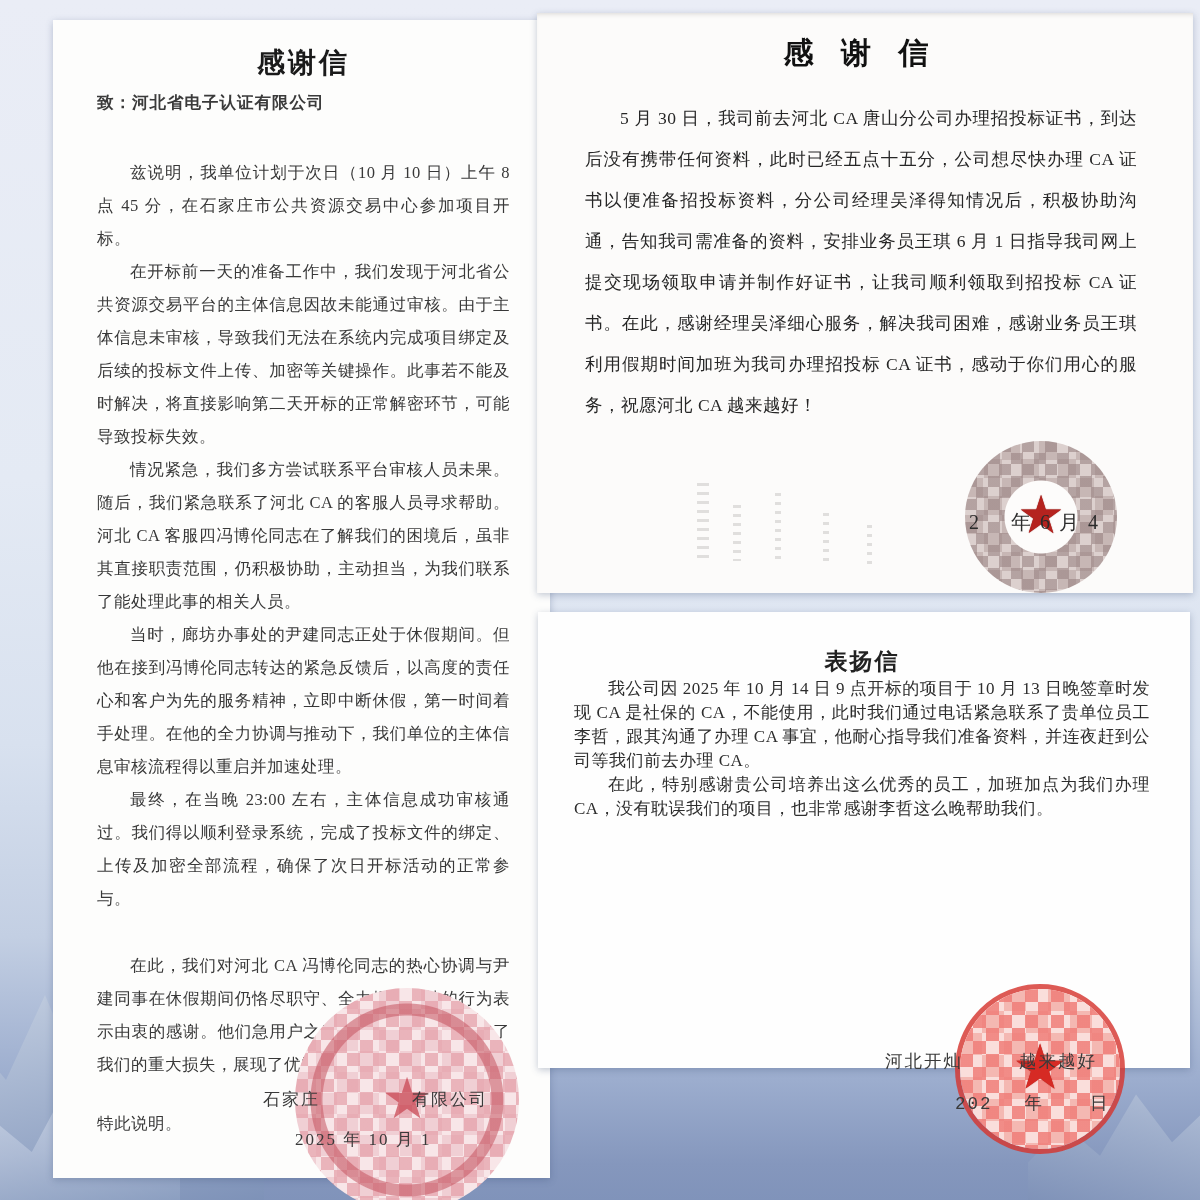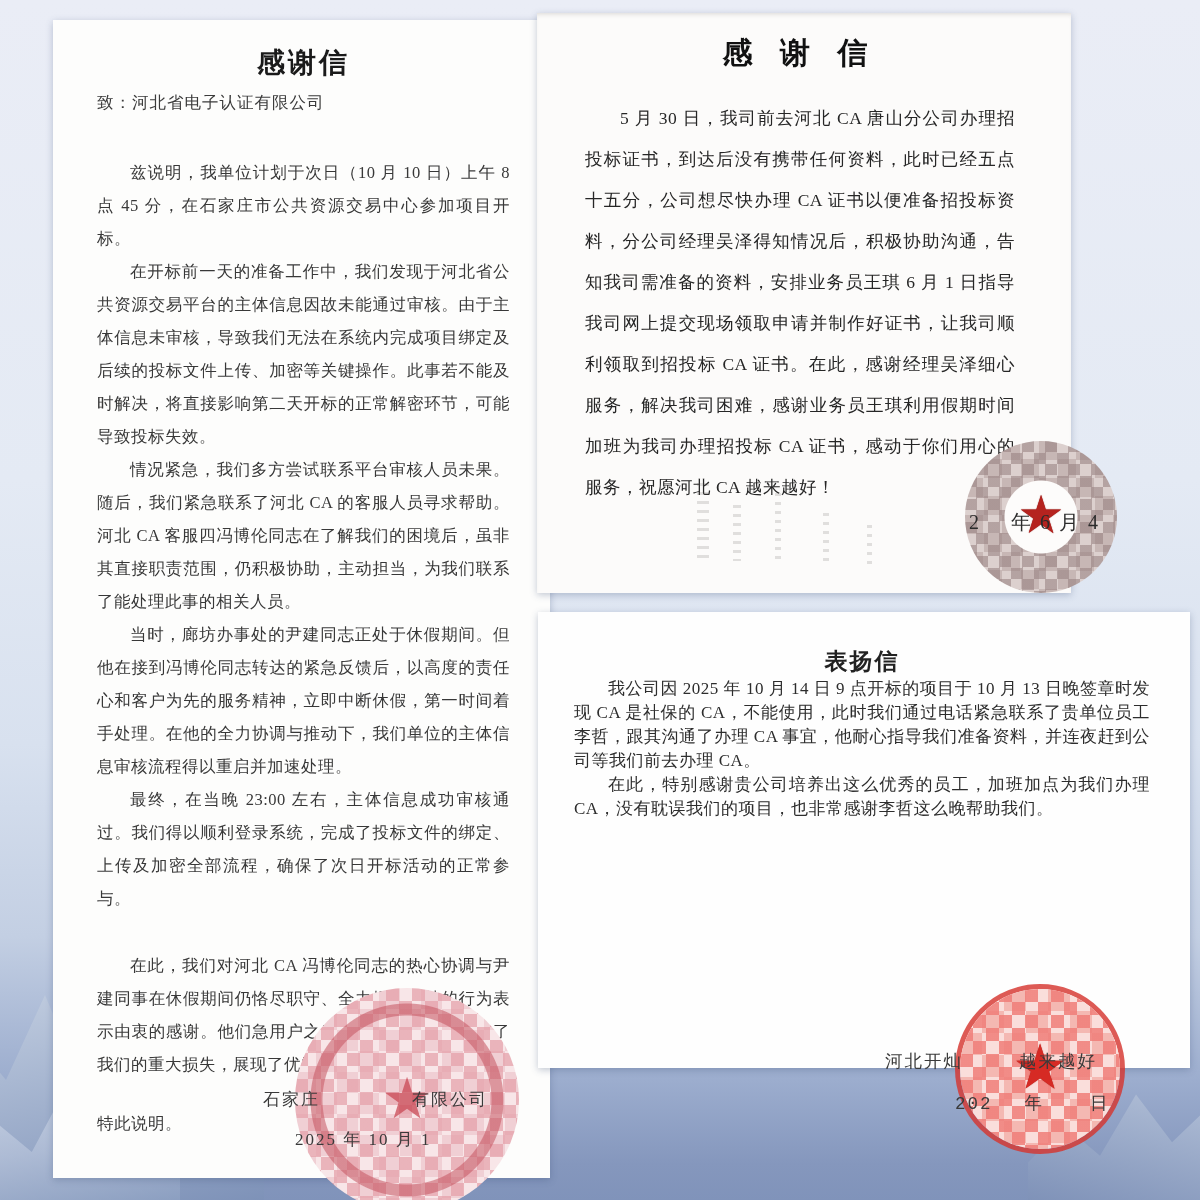--- a/index.html
+++ b/index.html
@@ -13,30 +13,30 @@
     clip-path:polygon(0 100%,0 32%,14% 52%,27% 18%,41% 58%,55% 34%,70% 68%,84% 50%,100% 74%,100% 100%);}
   .mtn-left2{left:-10px;width:190px;height:150px;opacity:.8;
     background:linear-gradient(170deg,#dde4ef 0%,#b3c0d8 60%,#8ea1c2 100%);
     clip-path:polygon(0 100%,0 45%,22% 68%,38% 30%,58% 72%,76% 52%,100% 80%,100% 100%);}
   .mtn-right{right:-28px;width:200px;height:170px;opacity:.9;
     background:linear-gradient(195deg,#cfd9e8 0%,#a5b4cf 50%,#7f92b8 100%);
     clip-path:polygon(0 100%,0 78%,18% 56%,36% 74%,54% 38%,72% 66%,88% 48%,100% 58%,100% 100%);}
 
   .page{position:absolute;background:#fdfdfc;z-index:1;box-shadow:0 2px 7px rgba(55,75,115,.30);box-sizing:border-box;}
   .page-left{left:21px;top:20px;width:497px;height:1158px;padding:12px 40px 0 44px;margin-left:32px;}
-  .page-topright{left:537px;top:13px;width:534px;height:580px;padding:20px 56px 0 48px;background:#fcfbfa;
+  .page-topright{left:537px;top:13px;width:656px;height:580px;padding:20px 56px 0 48px;background:#fcfbfa;
     box-shadow:0 2px 7px rgba(55,75,115,.30), inset 0 4px 5px -3px rgba(60,55,50,.18);}
   .page-bottomright{left:538px;top:612px;width:652px;height:456px;padding:34px 40px 0 36px;background:#fefefe;}
 
   .ltr-title{text-align:center;font-weight:bold;color:#1a1a1a;margin:0;}
   .page-left .ltr-title{font-size:28px;letter-spacing:3px;margin-top:12px;}
   .page-topright .ltr-title{font-size:30px;letter-spacing:10px;color:#111;}
   .page-bottomright .ltr-title{font-size:23px;letter-spacing:2px;color:#222;}
 
-  .salute{font-size:16.5px;color:#3a3a3a;letter-spacing:1px;}
+  .salute{font-size:16.5px;color:#3a3a3a;letter-spacing:1px;font-weight:bold;}
   .page-left .salute{margin-top:10px;}
   .page-bottomright .salute{font-size:17px;line-height:39px;margin-top:16px;color:#2d2d2d;}
 
   .body-p{font-size:16.5px;line-height:33px;text-align:justify;margin:0;color:#383838;letter-spacing:.5px;}
   .indent{text-indent:2em;}
   .first-p{margin-top:42px;}
   .closing-p{margin-top:34px;}
   .note-p{margin-top:26px;}
 
   .page-topright .body-p{font-size:17.5px;line-height:41px;margin-top:24px;color:#262626;}

